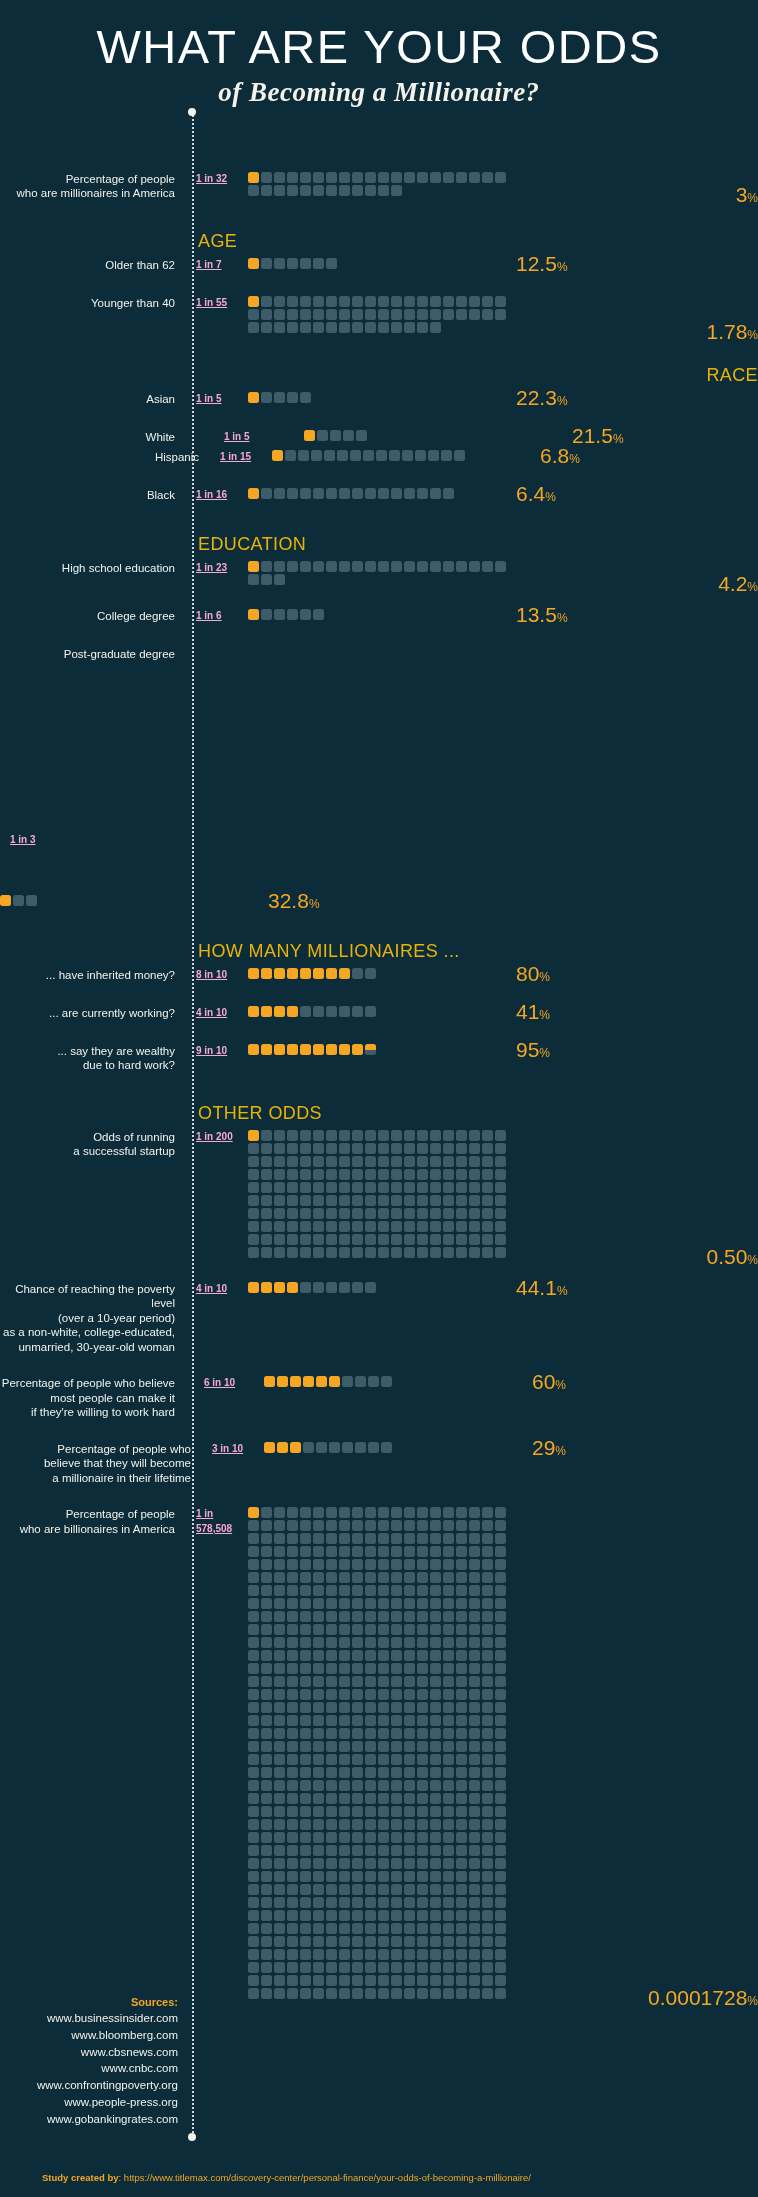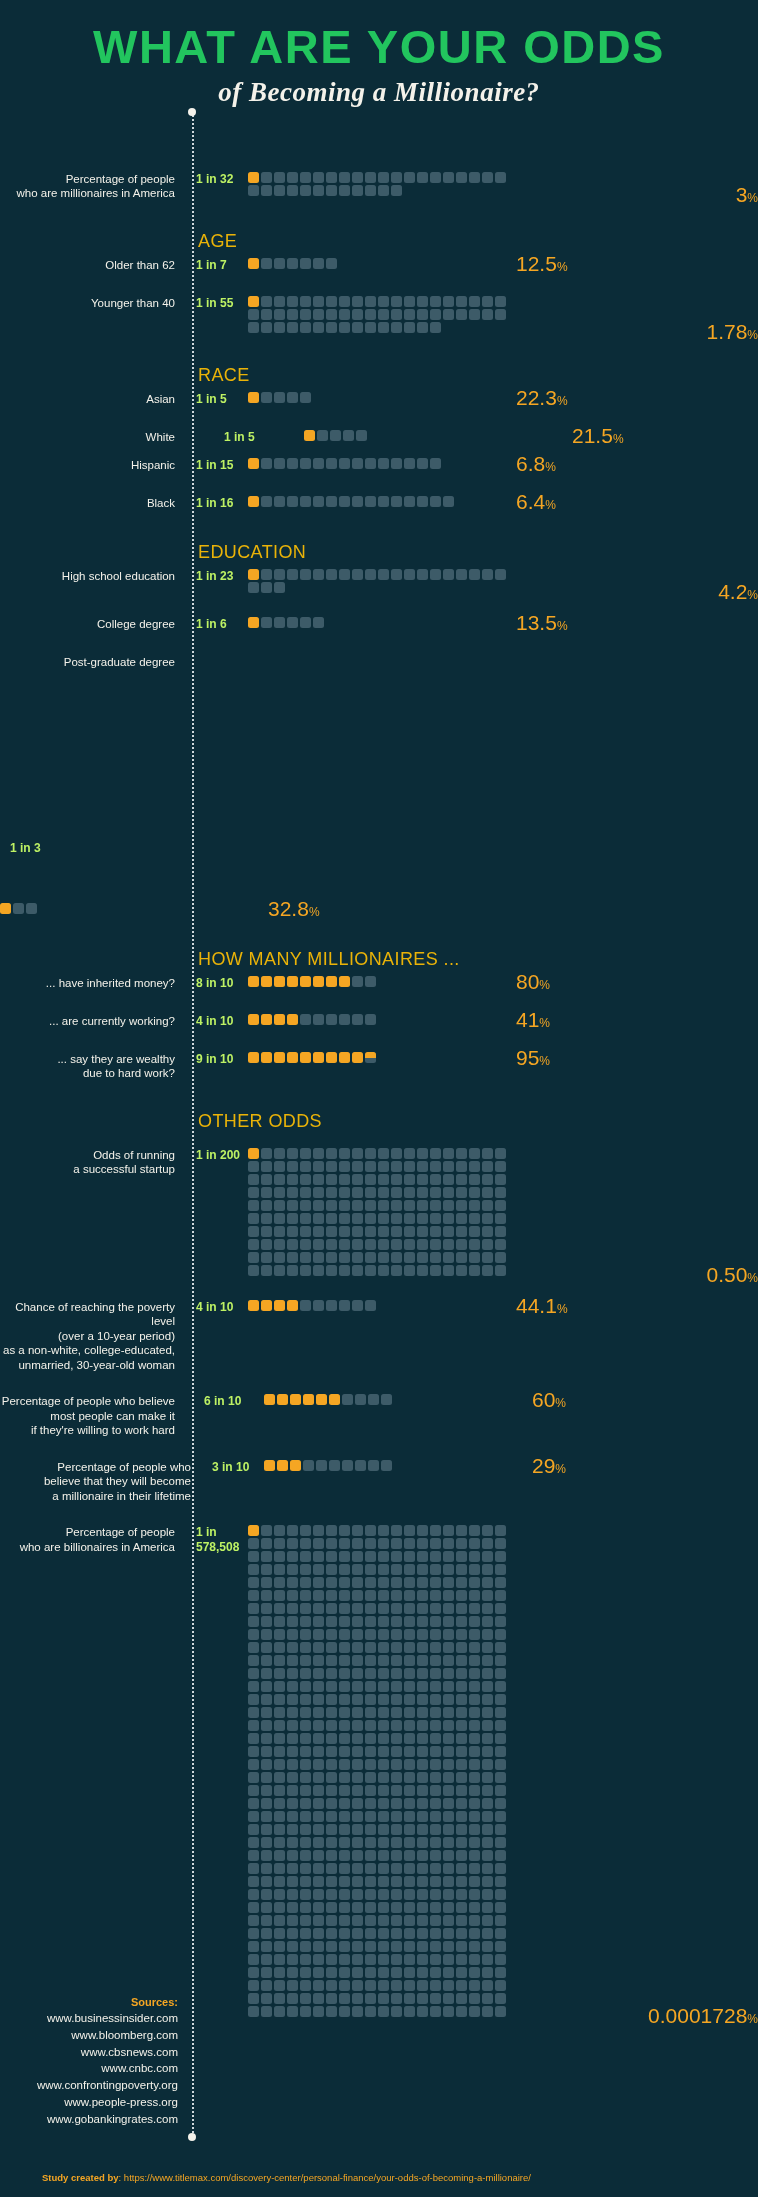--- a/index.html
+++ b/index.html
@@ -13,24 +13,24 @@
     width: 758px;
     height: 2197px;
     position: relative;
     overflow: hidden;
   }
 
   
   .header { padding-top: 22px; text-align: center; }
   .title {
     font-family: "Liberation Sans", sans-serif;
-    color: #22c55e;
+    color: #ffffff;
     font-size: 47px;
     letter-spacing: 1.5px;
-    font-weight: 700;
+    font-weight: 400;
     line-height: 1.08;
     white-space: nowrap;
   }
   .subtitle {
     font-family: "Liberation Serif", serif;
     font-style: italic;
     font-weight: bold;
     color: #f4f2ea;
     font-size: 27px;
     margin-top: 4px;
@@ -71,25 +71,26 @@
     padding-right: 11px;
     font-size: 11.5px;
     line-height: 14.5px;
     color: #f4f2ea;
     flex: 0 0 186px;
   }
   .row-odds {
     width: 62px;
     flex: 0 0 62px;
     padding-left: 10px;
-    font-size: 12px;
+    font-size: 10px;
     font-weight: bold;
     line-height: 14.5px;
-    color: #bef264;
+    color: #f9a8d4;
     white-space: pre-line;
+    text-decoration: underline;
   }
   .row-body {
     position: relative;
     flex: 1 1 auto;
     display: flex;
     align-items: flex-start;
   }
   .grid {
     display: flex;
     flex-wrap: wrap;
@@ -289,21 +290,21 @@
           <div class="cell"></div>
           <div class="cell"></div>
           <div class="cell"></div>
           <div class="cell"></div>
           <div class="cell"></div>
           <div class="cell"></div>
         </div>
         <div class="pct corner"><span>1.78</span><span class="u">%</span></div>
       </div>
     </div>
-    <div class="section-head" style="margin-top: 30px;">RACE</div>
+    <div class="section-head" style="margin-top: 30px; text-align: right;">RACE</div>
     <div class="row" style="margin-top: 6px;">
       <div class="row-label">Asian</div>
       <div class="row-odds">1 in 5</div>
       <div class="row-body">
         <div class="grid" style="width: 260px;">
           <div class="cell on"></div>
           <div class="cell"></div>
           <div class="cell"></div>
           <div class="cell"></div>
           <div class="cell"></div>
@@ -318,21 +319,21 @@
         <div class="grid" style="width: 260px;">
           <div class="cell on"></div>
           <div class="cell"></div>
           <div class="cell"></div>
           <div class="cell"></div>
           <div class="cell"></div>
         </div>
         <div class="pct inline"><span>21.5</span><span class="u">%</span></div>
       </div>
     </div>
-    <div class="row" style="margin-top: 12px;">
+    <div class="row" style="margin-top: 4px; padding-left: 24px;">
       <div class="row-label">Hispanic</div>
       <div class="row-odds">1 in 15</div>
       <div class="row-body">
         <div class="grid" style="width: 260px;">
           <div class="cell on"></div>
           <div class="cell"></div>
           <div class="cell"></div>
           <div class="cell"></div>
           <div class="cell"></div>
           <div class="cell"></div>
@@ -486,21 +487,21 @@
           <div class="cell on"></div>
           <div class="cell on"></div>
           <div class="cell on"></div>
           <div class="cell on"></div>
           <div class="cell half"></div>
         </div>
         <div class="pct inline"><span>95</span><span class="u">%</span></div>
       </div>
     </div>
     <div class="section-head" style="margin-top: 30px;">OTHER ODDS</div>
-    <div class="row" style="margin-top: 16px;">
+    <div class="row" style="margin-top: 6px;">
       <div class="row-label">Odds of running<br>a successful startup</div>
       <div class="row-odds">1 in 200</div>
       <div class="row-body">
         <div class="grid" style="width: 260px;">
           <div class="cell on"></div>
           <div class="cell"></div>
           <div class="cell"></div>
           <div class="cell"></div>
           <div class="cell"></div>
           <div class="cell"></div>

